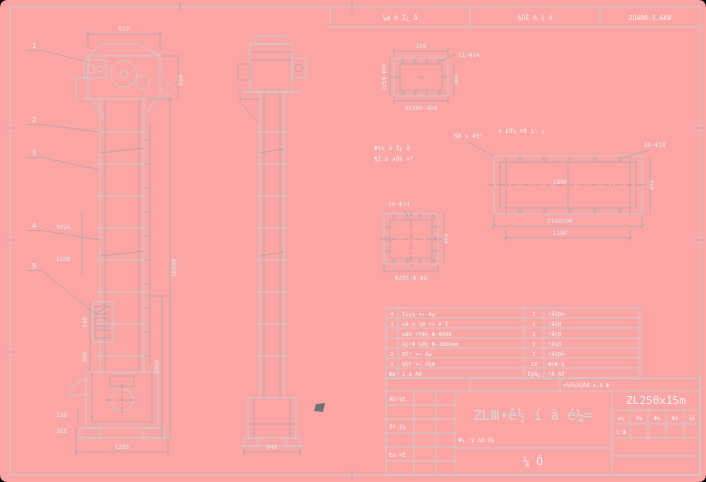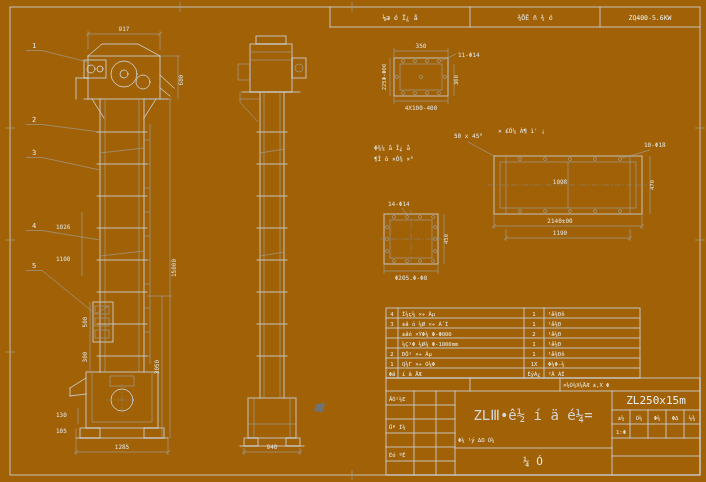--- a/index.html
+++ b/index.html
@@ -1,16 +1,16 @@
 <!DOCTYPE html>
 <html><head>
 <meta charset="utf-8">
 <style>
   html,body{margin:0;padding:0;background:#000;}
-  .wrap{width:706px;height:482px;background:#a16207;overflow:hidden;}
+  .wrap{width:706px;height:482px;background:#fca5a5;overflow:hidden;border-radius:7px;}
   svg{display:block;}
   .ln{stroke:#c9cdce;stroke-width:0.9;fill:none;stroke-linecap:square;}
   .ln2{stroke:#9fa4a6;stroke-width:0.6;fill:none;}
   .cl{stroke:#8a8f91;stroke-width:0.5;fill:none;stroke-dasharray:6 2 1.5 2;}
   .txt{fill:#e9ecec;font-family:"DejaVu Sans Mono","Liberation Mono",monospace;}
   .dim{fill:#dfe3e3;}
   .tt{fill:#d3d6d6;}
   .t55{font-size:5.5px;}.t6{font-size:6px;}.t65{font-size:6.5px;}
   .t7{font-size:7px;}.t11{font-size:11px;}.t14{font-size:14px;}
   .mid{text-anchor:middle;}

